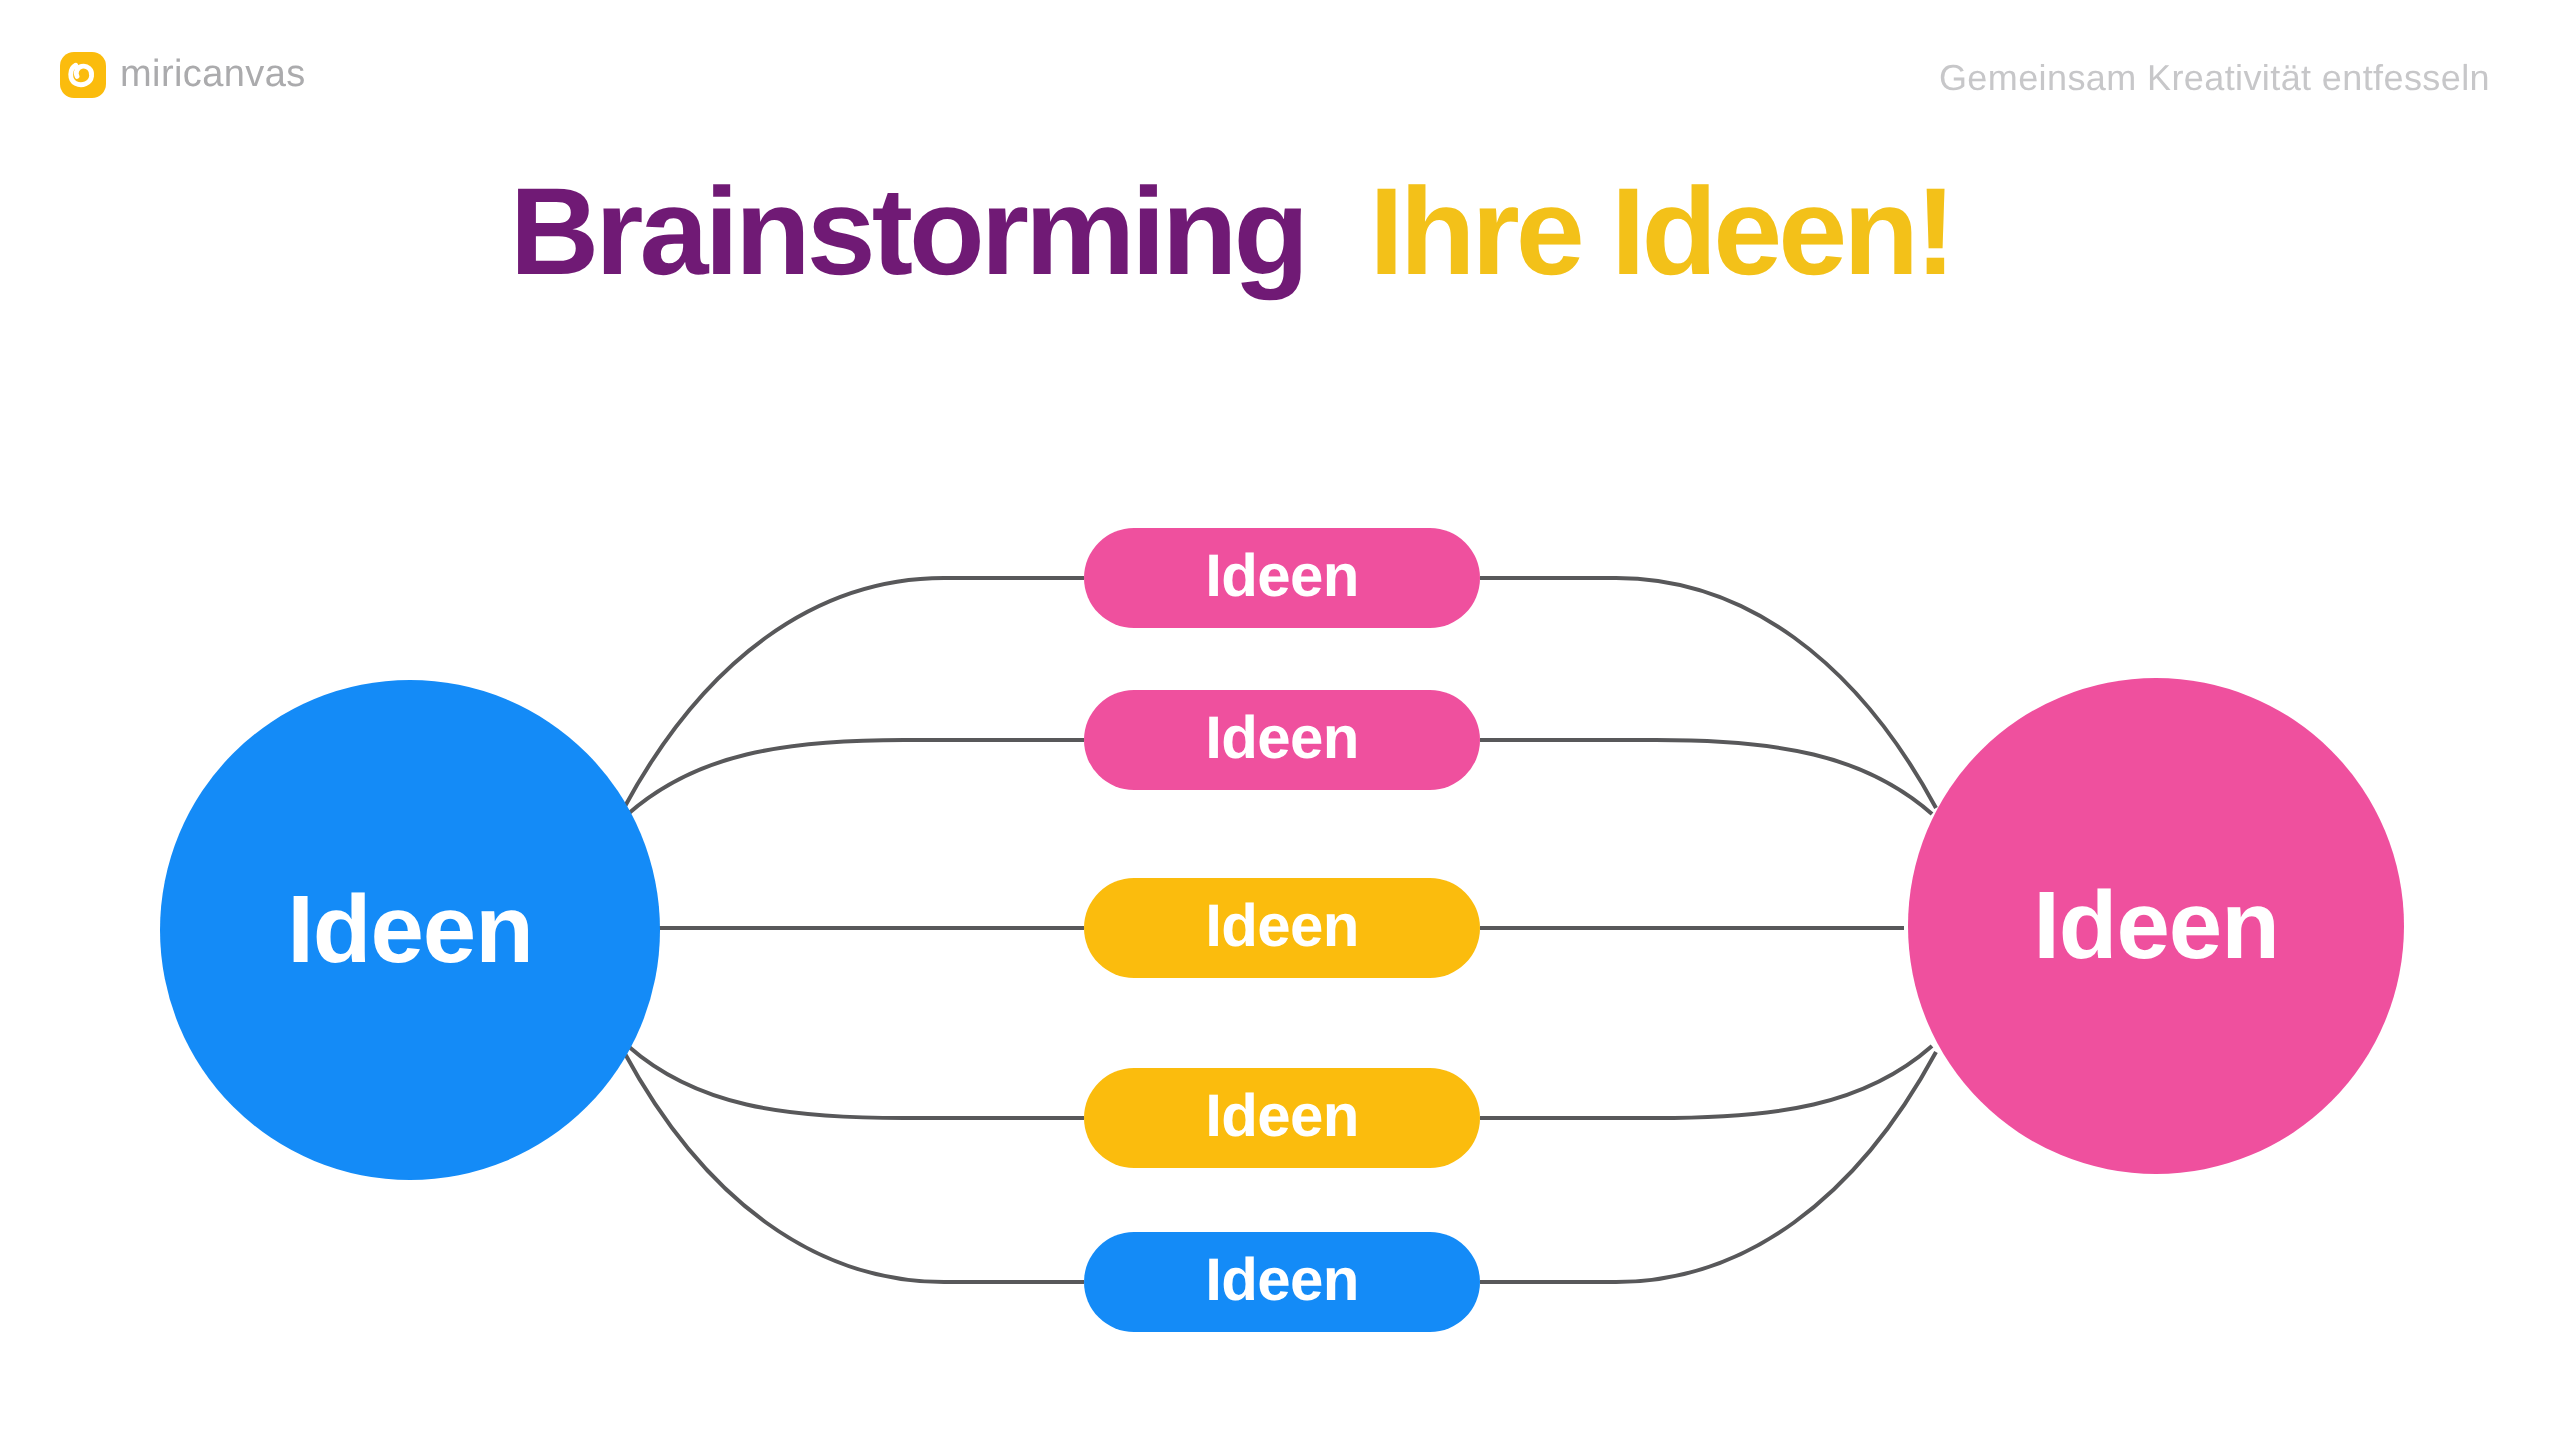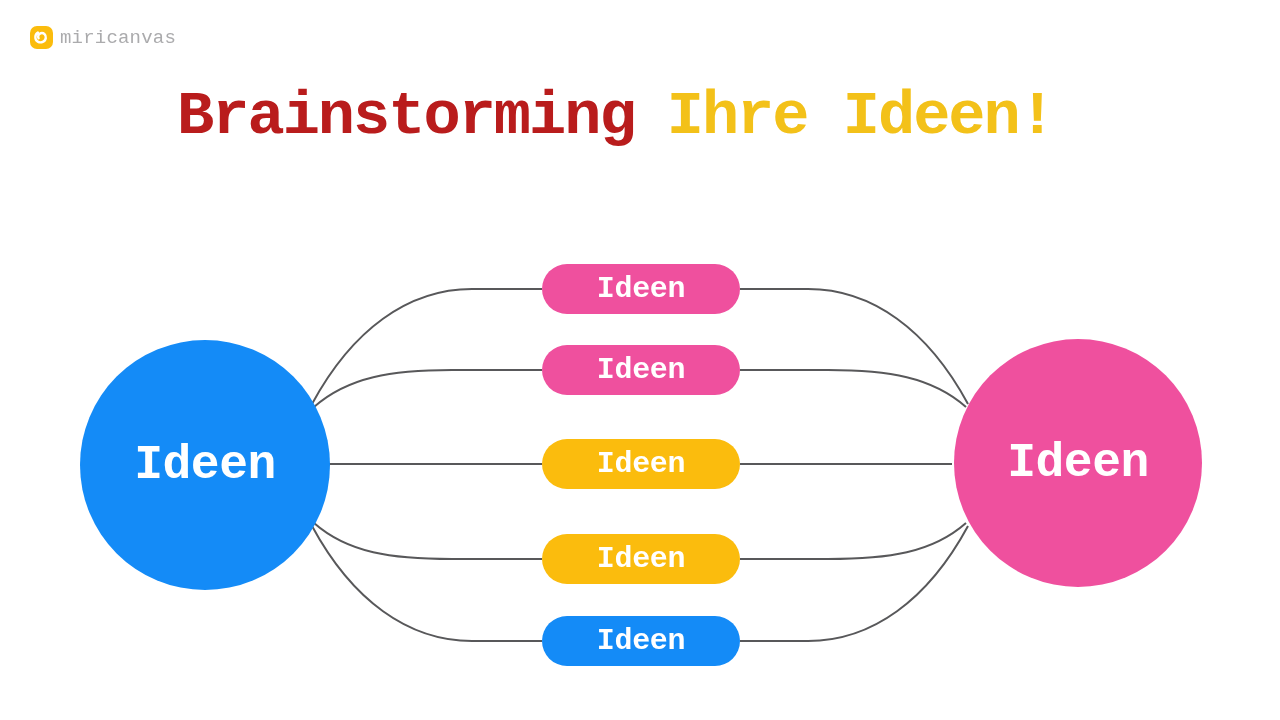--- a/index.html
+++ b/index.html
@@ -3,21 +3,21 @@
 <meta charset="utf-8">
 <style>
   * { margin: 0; padding: 0; box-sizing: border-box; }
   html, body { background: #fff; }
   .slide {
     position: relative;
     width: 1277px;
     height: 720px;
     background: #ffffff;
     overflow: hidden;
-    font-family: Liberation Mono, monospace;
+    font-family: Liberation Sans, sans-serif;
   }
 
   
   .logo {
     position: absolute;
     left: 30px;
     top: 26px;
     display: flex;
     align-items: center;
     gap: 7px;
@@ -117,23 +117,24 @@
 <div class="slide">
 
   <div class="logo">
     <span class="logo-icon" style="background: rgb(251, 188, 13);">
       <svg width="23" height="23" viewBox="0 0 22 22">
         <path d="M7.5 6.3 C4.4 7.9 4.3 13.4 7.4 15 C10.5 16.6 14.6 15.1 15.1 11.5 C15.5 8.5 13.1 6.2 10.3 6.9 C8.1 7.5 7.2 9.9 8.2 11.7" fill="none" stroke="#ffffff" stroke-width="2.3" stroke-linecap="round"></path>
       </svg>
     </span>
     <span class="logo-text" style="color: rgb(171, 171, 173);">miricanvas</span>
   </div>
+  <div class="tagline" style="color: rgb(199, 199, 201);">Gemeinsam Kreativität entfesseln</div>
 
   <div class="hero">
-    <h1 class="title"><span class="t-black" style="color: #b91c1c;">Brainstorming</span><span class="t-yellow" style="color: rgb(243, 193, 25);">Ihre Ideen!</span></h1>
+    <h1 class="title"><span class="t-black" style="color: #701a75;">Brainstorming</span><span class="t-yellow" style="color: rgb(243, 193, 25);">Ihre Ideen!</span></h1>
   </div>
 
   <svg class="connectors" viewBox="0 0 1280 720">
     <g fill="none" stroke-width="2" stroke="#58585A">
       <path d="M 312 404 C 352 330 408 289 472 289 L 542 289"></path>
       <path d="M 314 407 C 348 377 392 370 452 370 L 542 370"></path>
       <path d="M 328 464 L 542 464"></path>
       <path d="M 314 523 C 348 553 392 559 452 559 L 542 559"></path>
       <path d="M 312 526 C 352 600 408 641 472 641 L 542 641"></path>
       <path d="M 740 289 L 808 289 C 872 289 928 330 968 404"></path>

